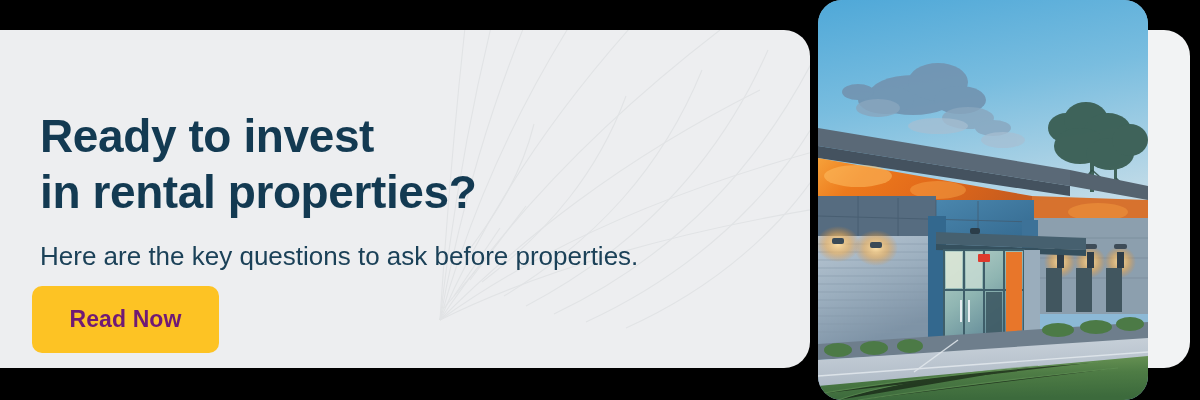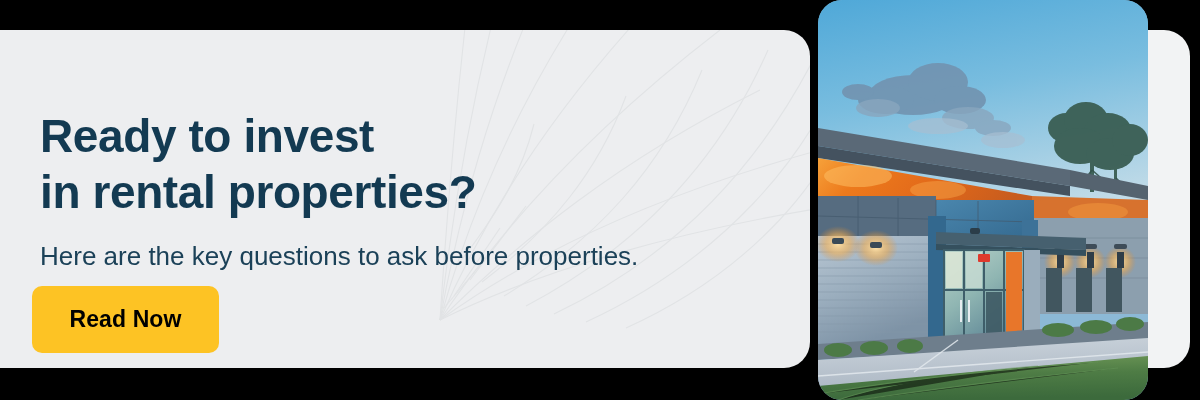--- a/index.html
+++ b/index.html
@@ -93,21 +93,21 @@
   
   .cta-button {
     position: absolute;
     left: 58px;
     top: 256px;
     width: 187px;
     height: 67px;
     border: none;
     border-radius: 10px;
     background: #FDC324;
-    color: #000000;
+    color: #701a75;
     font-family: "Liberation Sans", sans-serif;
     font-size: 23px;
     font-weight: 700;
     letter-spacing: 0.1px;
     cursor: pointer;
     padding: 0;
   }
 
   
   .photo-card {

